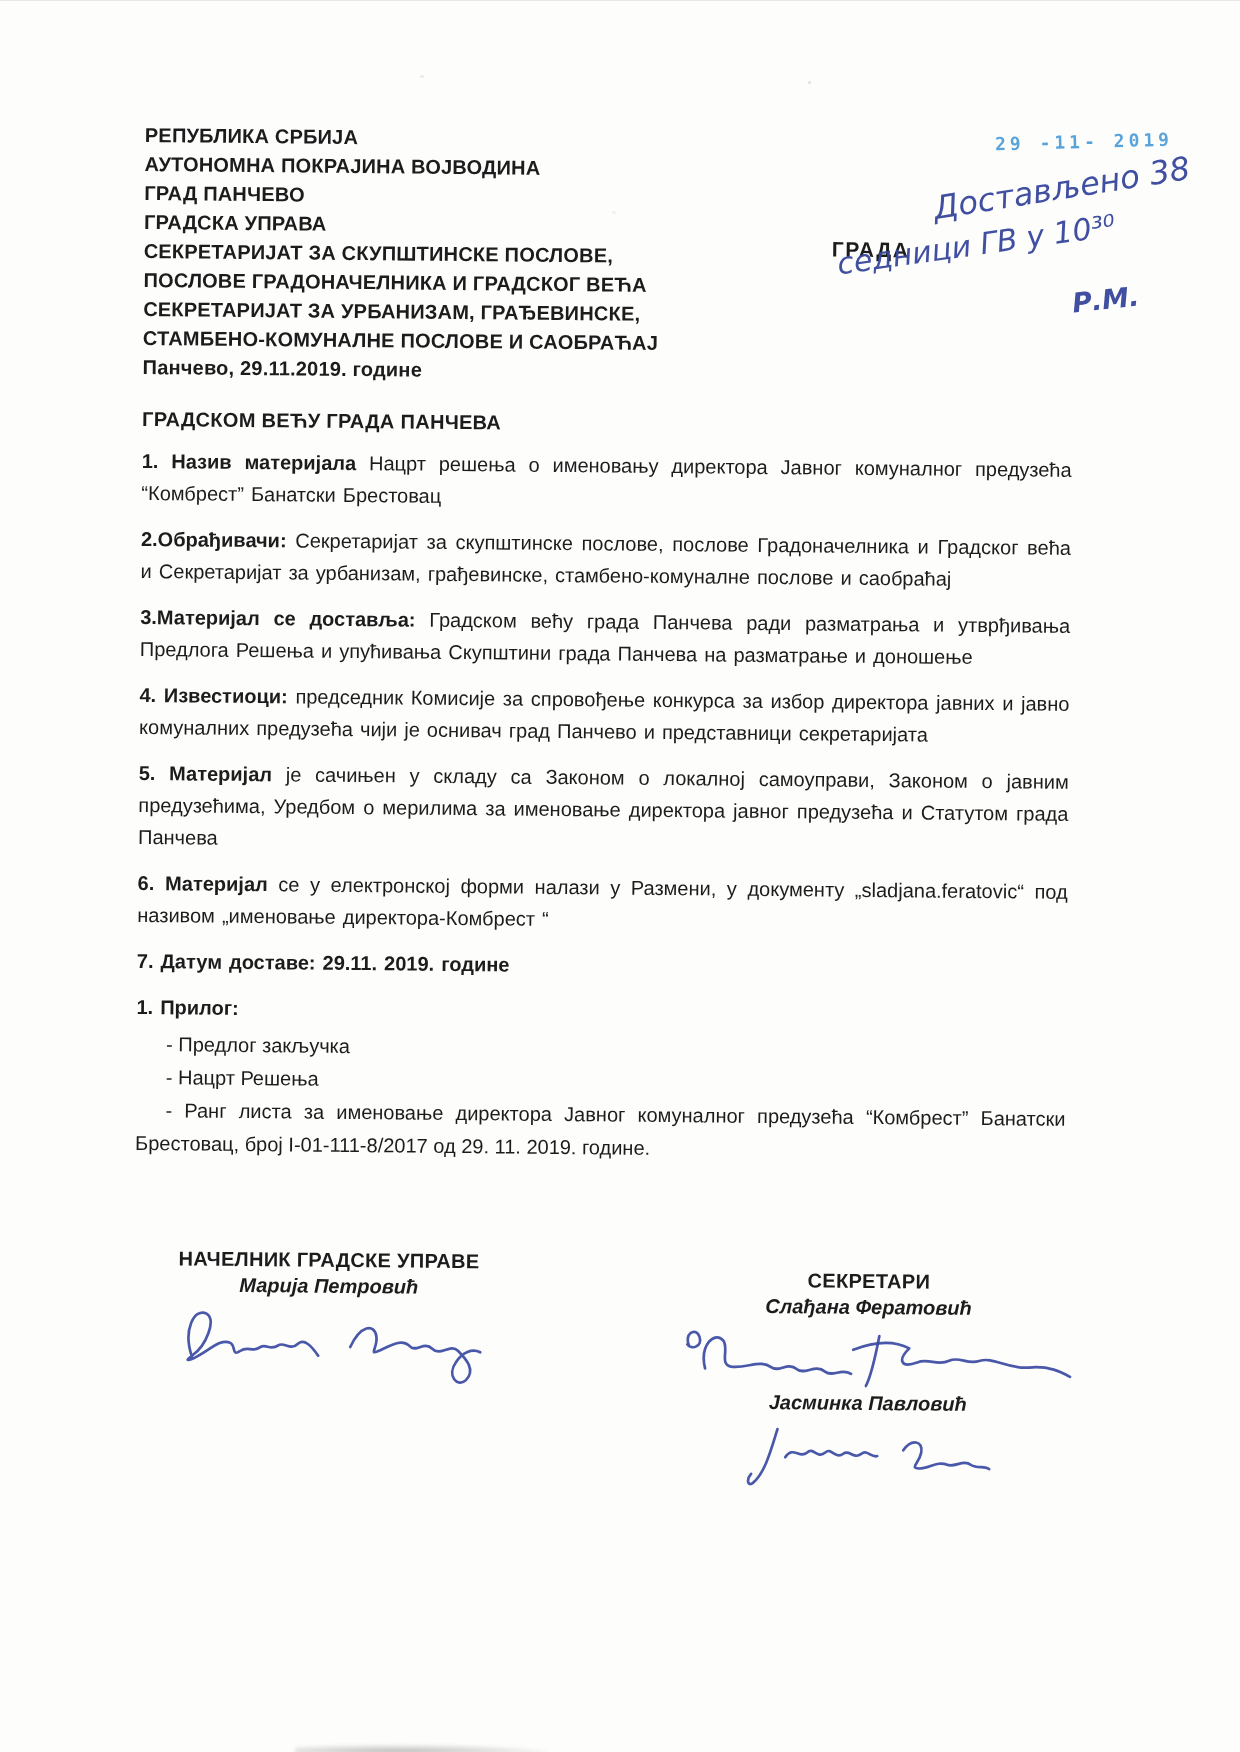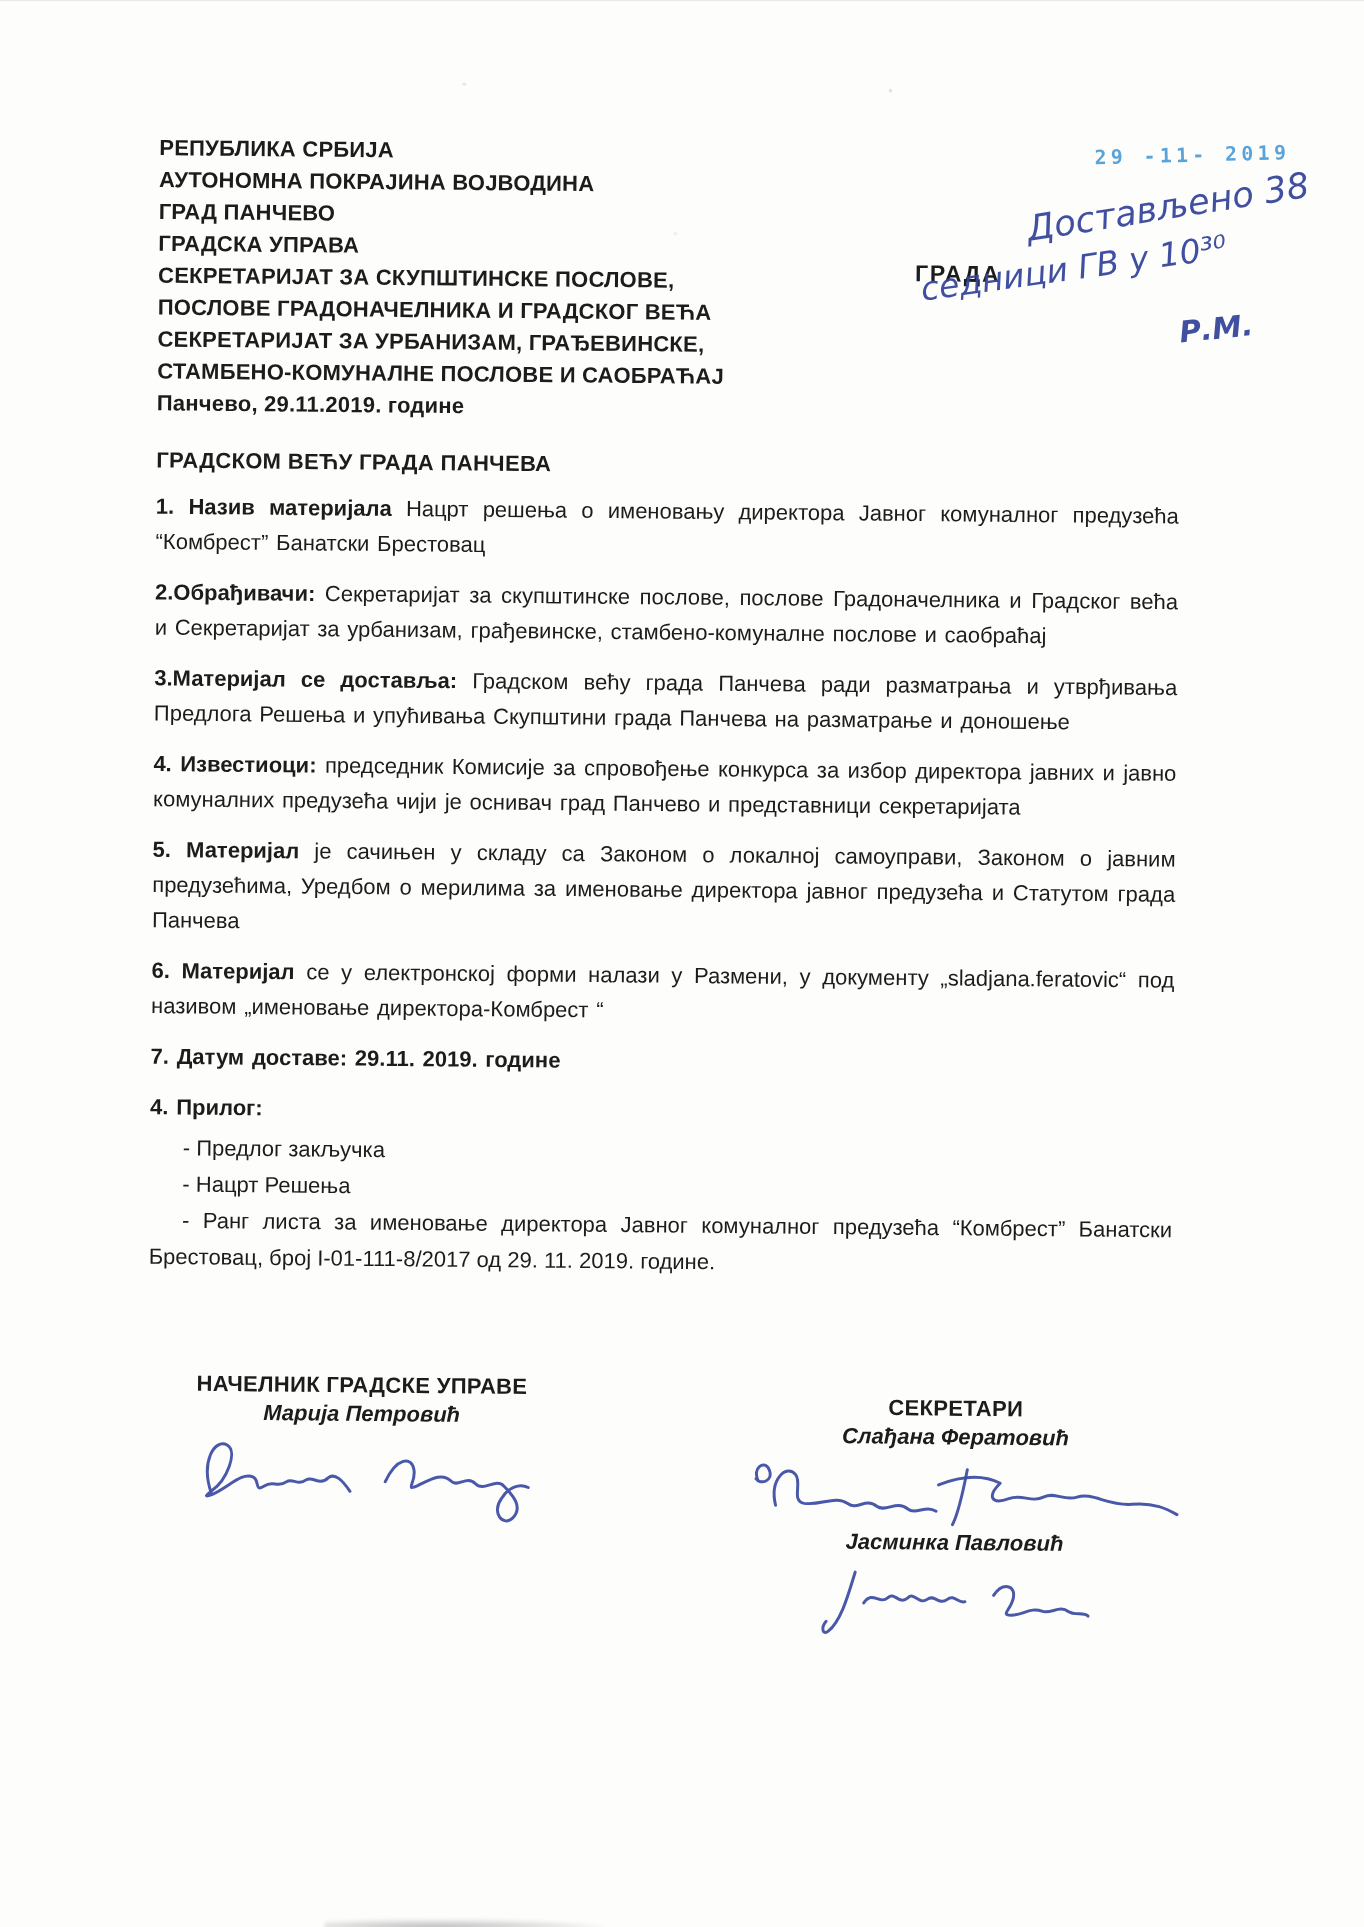--- a/index.html
+++ b/index.html
@@ -100,21 +100,21 @@
     <p class="item"><span class="b">3.Материјал се доставља:</span> <span>Градском већу града Панчева ради разматрања и утврђивања Предлога Решења и упућивања Скупштини града Панчева на разматрање и доношење</span></p>
 
     <p class="item"><span class="b">4. Известиоци:</span> <span>председник Комисије за спровођење конкурса за избор директора јавних и јавно комуналних предузећа чији је оснивач град Панчево и представници секретаријата</span></p>
 
     <p class="item"><span class="b">5. Материјал</span> <span>је сачињен у складу са  Законом о локалној самоуправи, Законом о јавним предузећима, Уредбом о мерилима за именовање директора јавног предузећа и Статутом града Панчева</span></p>
 
     <p class="item"><span class="b">6. Материјал</span> <span>се у електронској форми налази у Размени, у документу „sladjana.feratovic“ под називом „именовање директора-Комбрест “</span></p>
 
     <p class="item"><span class="b">7. Датум доставе:</span> <span class="b">29.11. 2019. године</span></p>
 
-    <p class="item"><span class="b">4. Прилог:</span></p>
+    <p class="item"><span class="b">1. Прилог:</span></p>
 
     <div class="attachments">
       <p class="att">- Предлог закључка</p>
       <p class="att">- Нацрт Решења</p>
       <p class="att">- Ранг листа за именовање директора Јавног комуналног предузећа “Комбрест” Банатски Брестовац, број I-01-111-8/2017 од 29. 11. 2019. године.</p>
     </div>
 
     <div class="sig-row">
 
       <div class="sig-left">

